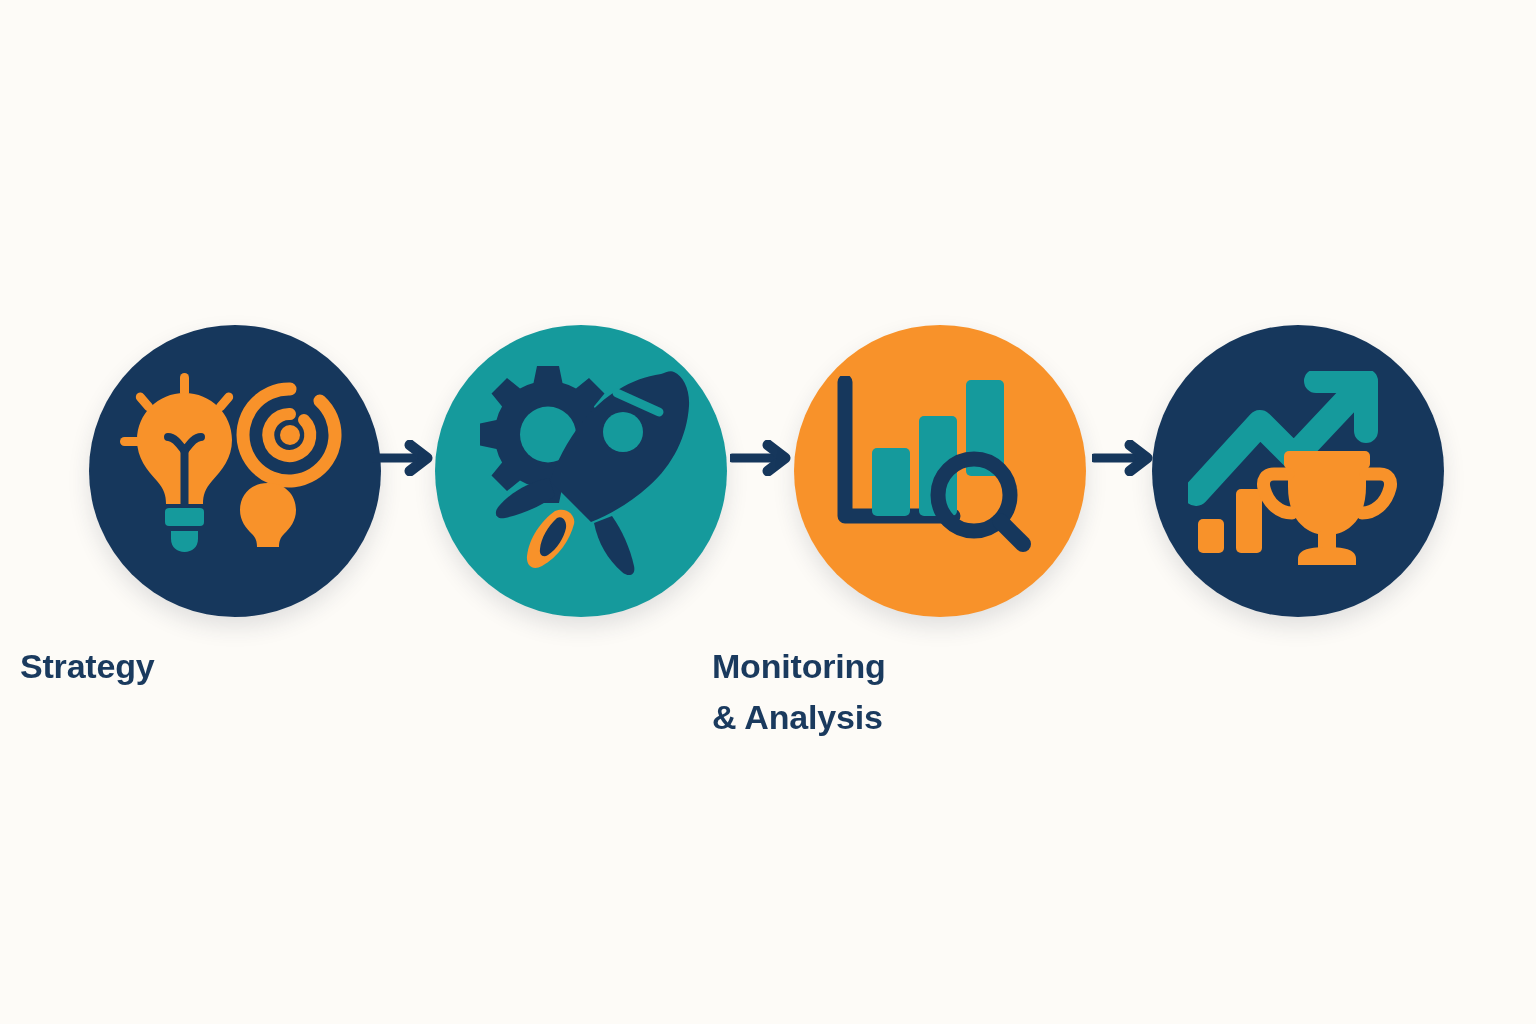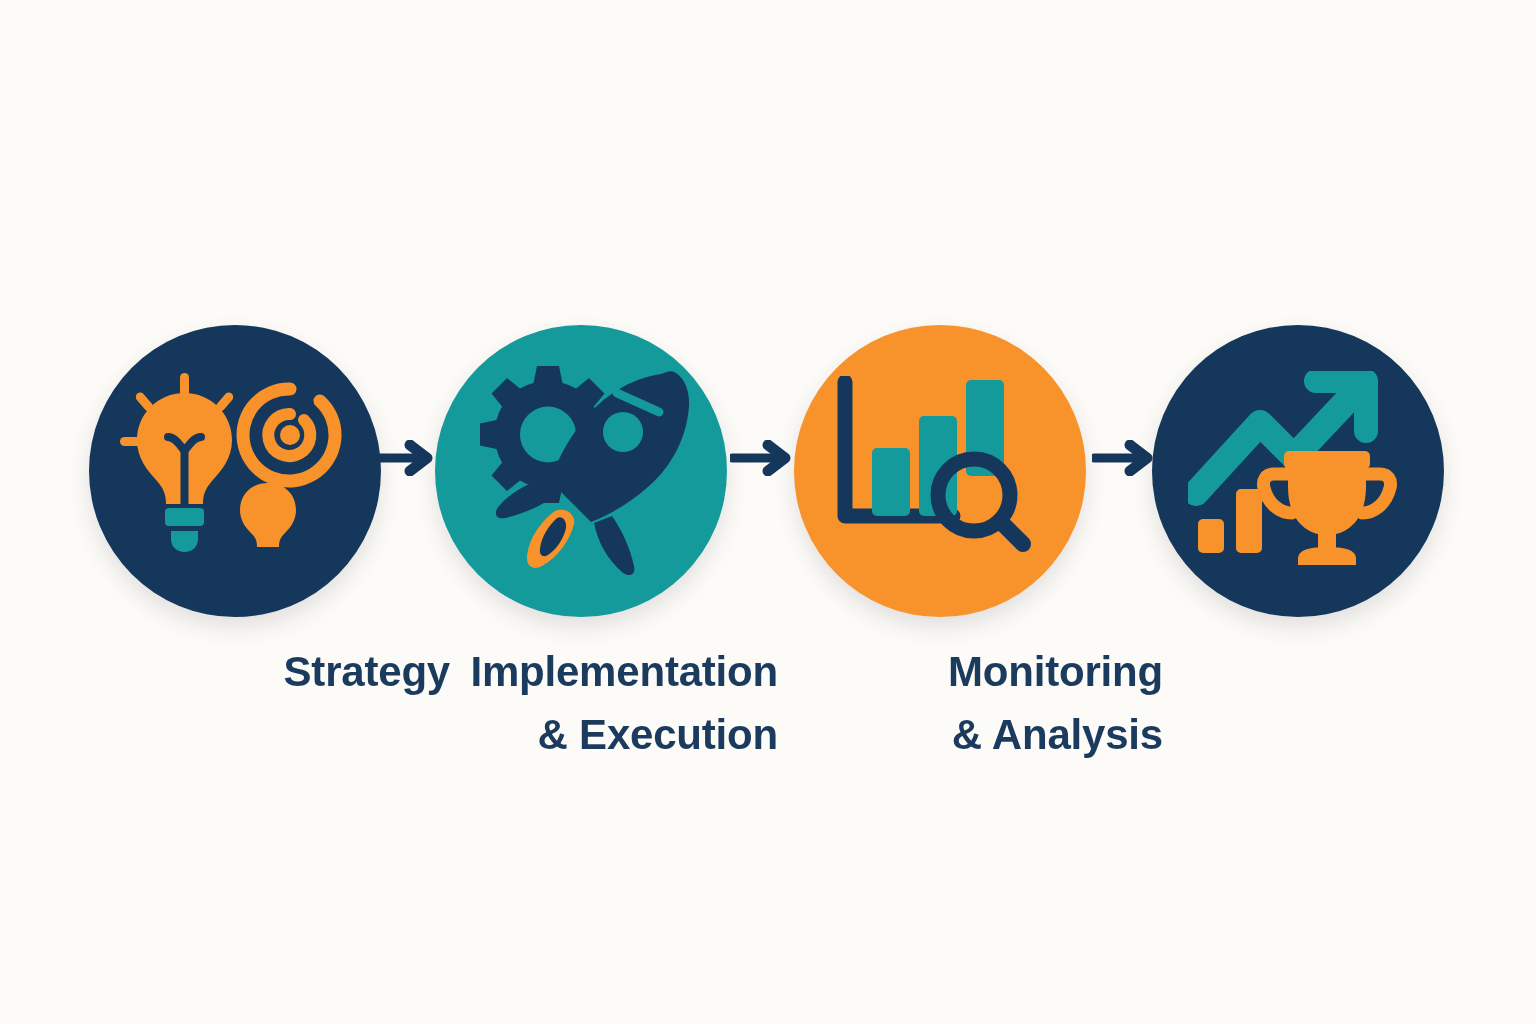--- a/index.html
+++ b/index.html
@@ -19,23 +19,23 @@
   .icon-wrap{position:absolute;inset:0;display:flex;align-items:center;justify-content:center;}
   .icon-wrap svg{display:block;}
 
   .arrow{position:absolute;top:440px;height:36px;}
   .arrow svg{display:block;}
 
   .label{
     position:absolute;
     top:641px;
     width:430px;
-    text-align:right;
+    text-align:left;
     color:#1a3a5e;
-    font-size:42px;
+    font-size:34px;
     font-weight:700;
     line-height:1.49;
     letter-spacing:-0.2px;
     white-space:pre-line;
   }
 </style>
 </head>
 <body>
 
 <div id="stage">
@@ -99,22 +99,20 @@
         <path fill="#16375c" d="M78 112 C58 116 40 126 28 140 C22 147 25 154 34 152 C52 148 70 140 84 130 Z"></path>
 
         <path fill="#16375c" d="M123 157 C127 177 137 194 151 206 C158 212 165 209 163 200 C159 182 151 164 141 150 Z"></path>
 
         <path fill="#f8922a" d="M84 145 C70 155 58 172 56 190 C55 200 62 205 71 200 C87 191 99 174 103 158 C105 150 96 140 84 145 Z"></path>
         <path fill="#16375c" d="M86 152 C77 160 70 172 69 183 C68 189 72 192 77 189 C86 183 93 172 95 162 C96 156 92 149 86 152 Z"></path>
       </svg>
     </div>
   </div>
 
-  <div class="label" style="left:348px;">Implementation
-&amp; Execution</div>
 
   <div class="arrow" style="left:730px;width:62px;">
     <svg width="62" height="36" viewBox="0 0 62 36">
       <path d="M2 18 L46 18" stroke="#16375c" stroke-width="9" stroke-linecap="round" fill="none"></path>
       <path d="M38 5 L55 18 L38 31" stroke="#16375c" stroke-width="11" stroke-linecap="round" stroke-linejoin="round" fill="none"></path>
     </svg>
   </div>
 
   <div class="step" style="left:794px;">
     <div class="circle" style="background:#f8922a;"></div>
@@ -128,21 +126,21 @@
         <rect x="133" y="4" width="38" height="96" rx="5" fill="#159a9c"></rect>
 
         <g>
           <circle cx="141" cy="119" r="36" fill="none" stroke="#16375c" stroke-width="15"></circle>
           <path d="M167 145 L190 168" stroke="#16375c" stroke-width="16" stroke-linecap="round" fill="none"></path>
         </g>
       </svg>
     </div>
   </div>
 
-  <div class="label" style="left:733px;">Monitoring
+  <div class="label" style="left:712px;">Monitoring
 &amp; Analysis</div>
 
   <div class="arrow" style="left:1092px;width:62px;">
     <svg width="62" height="36" viewBox="0 0 62 36">
       <path d="M2 18 L46 18" stroke="#16375c" stroke-width="9" stroke-linecap="round" fill="none"></path>
       <path d="M38 5 L55 18 L38 31" stroke="#16375c" stroke-width="11" stroke-linecap="round" stroke-linejoin="round" fill="none"></path>
     </svg>
   </div>
 
   <div class="step" style="left:1152px;">

